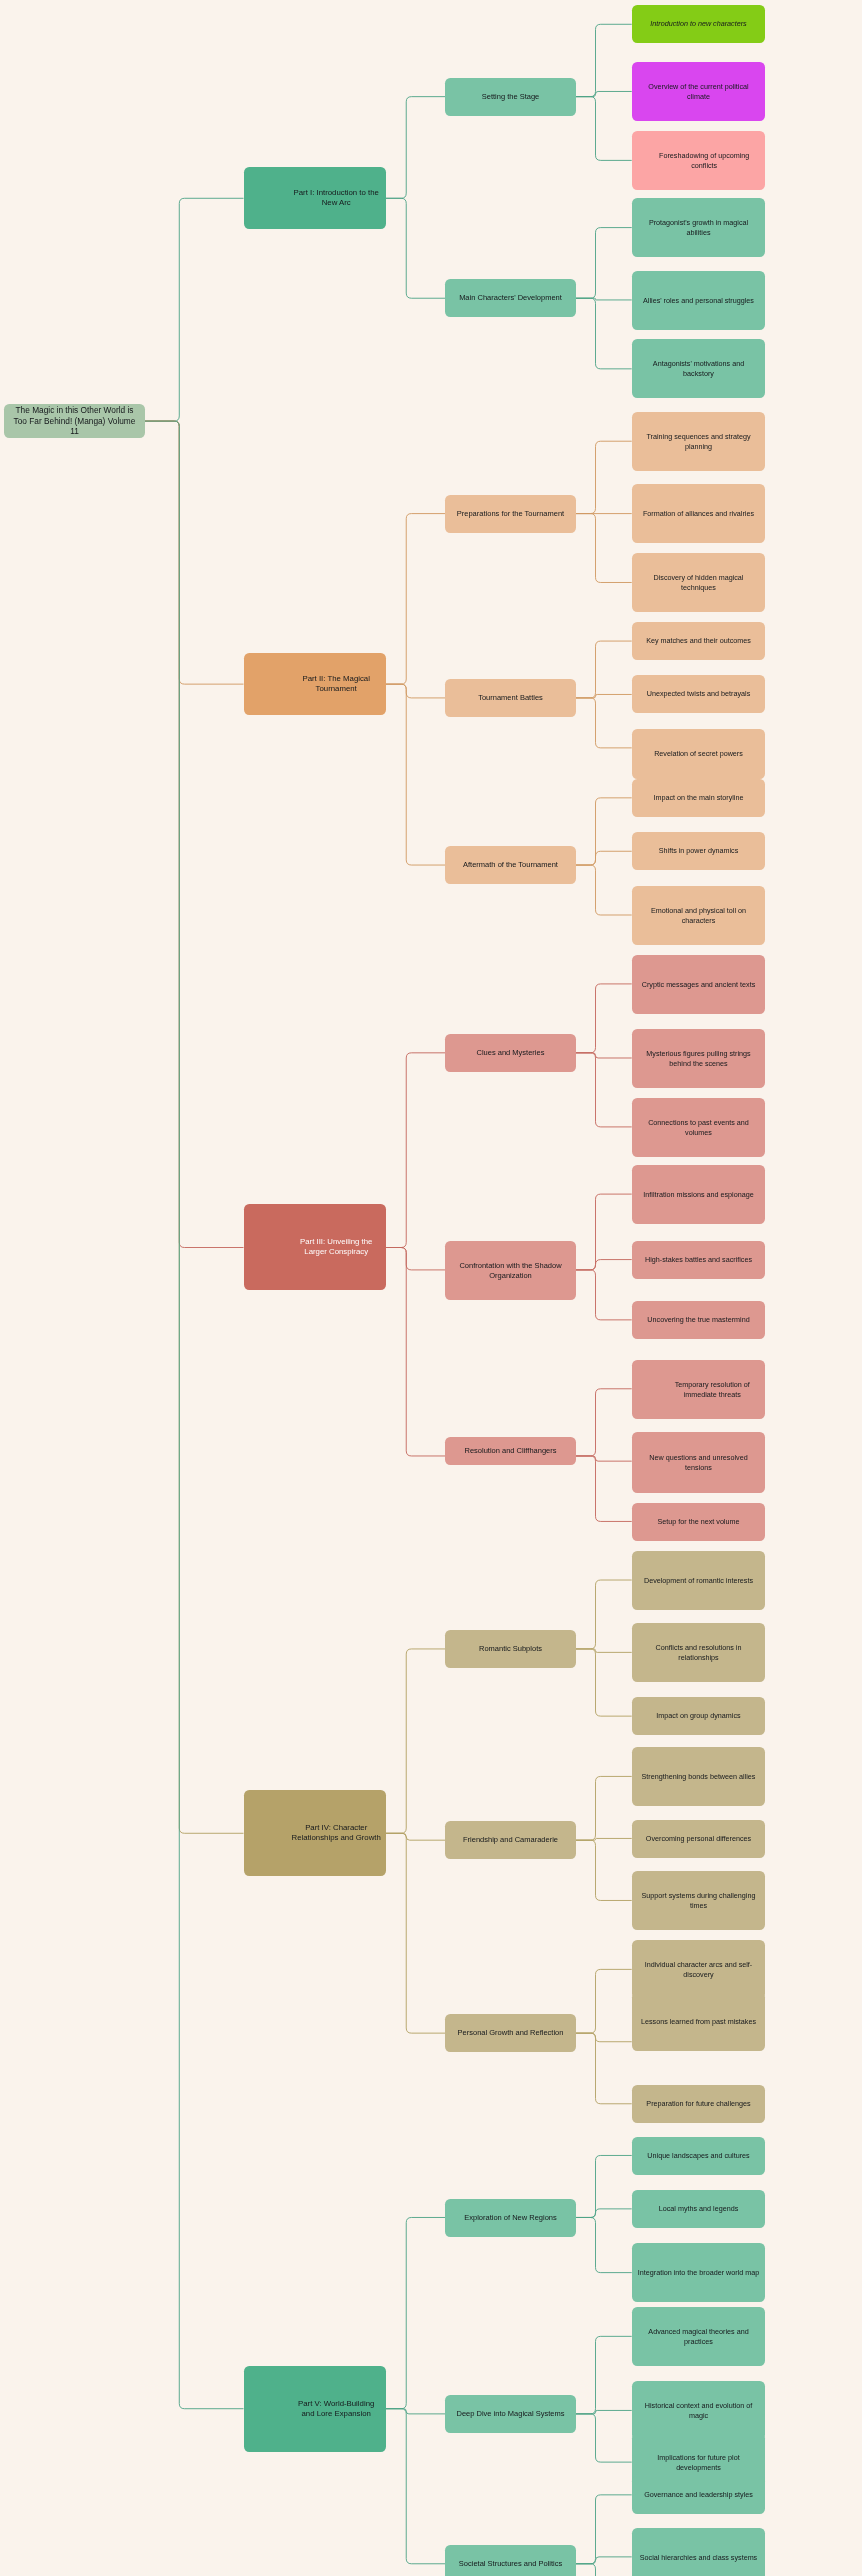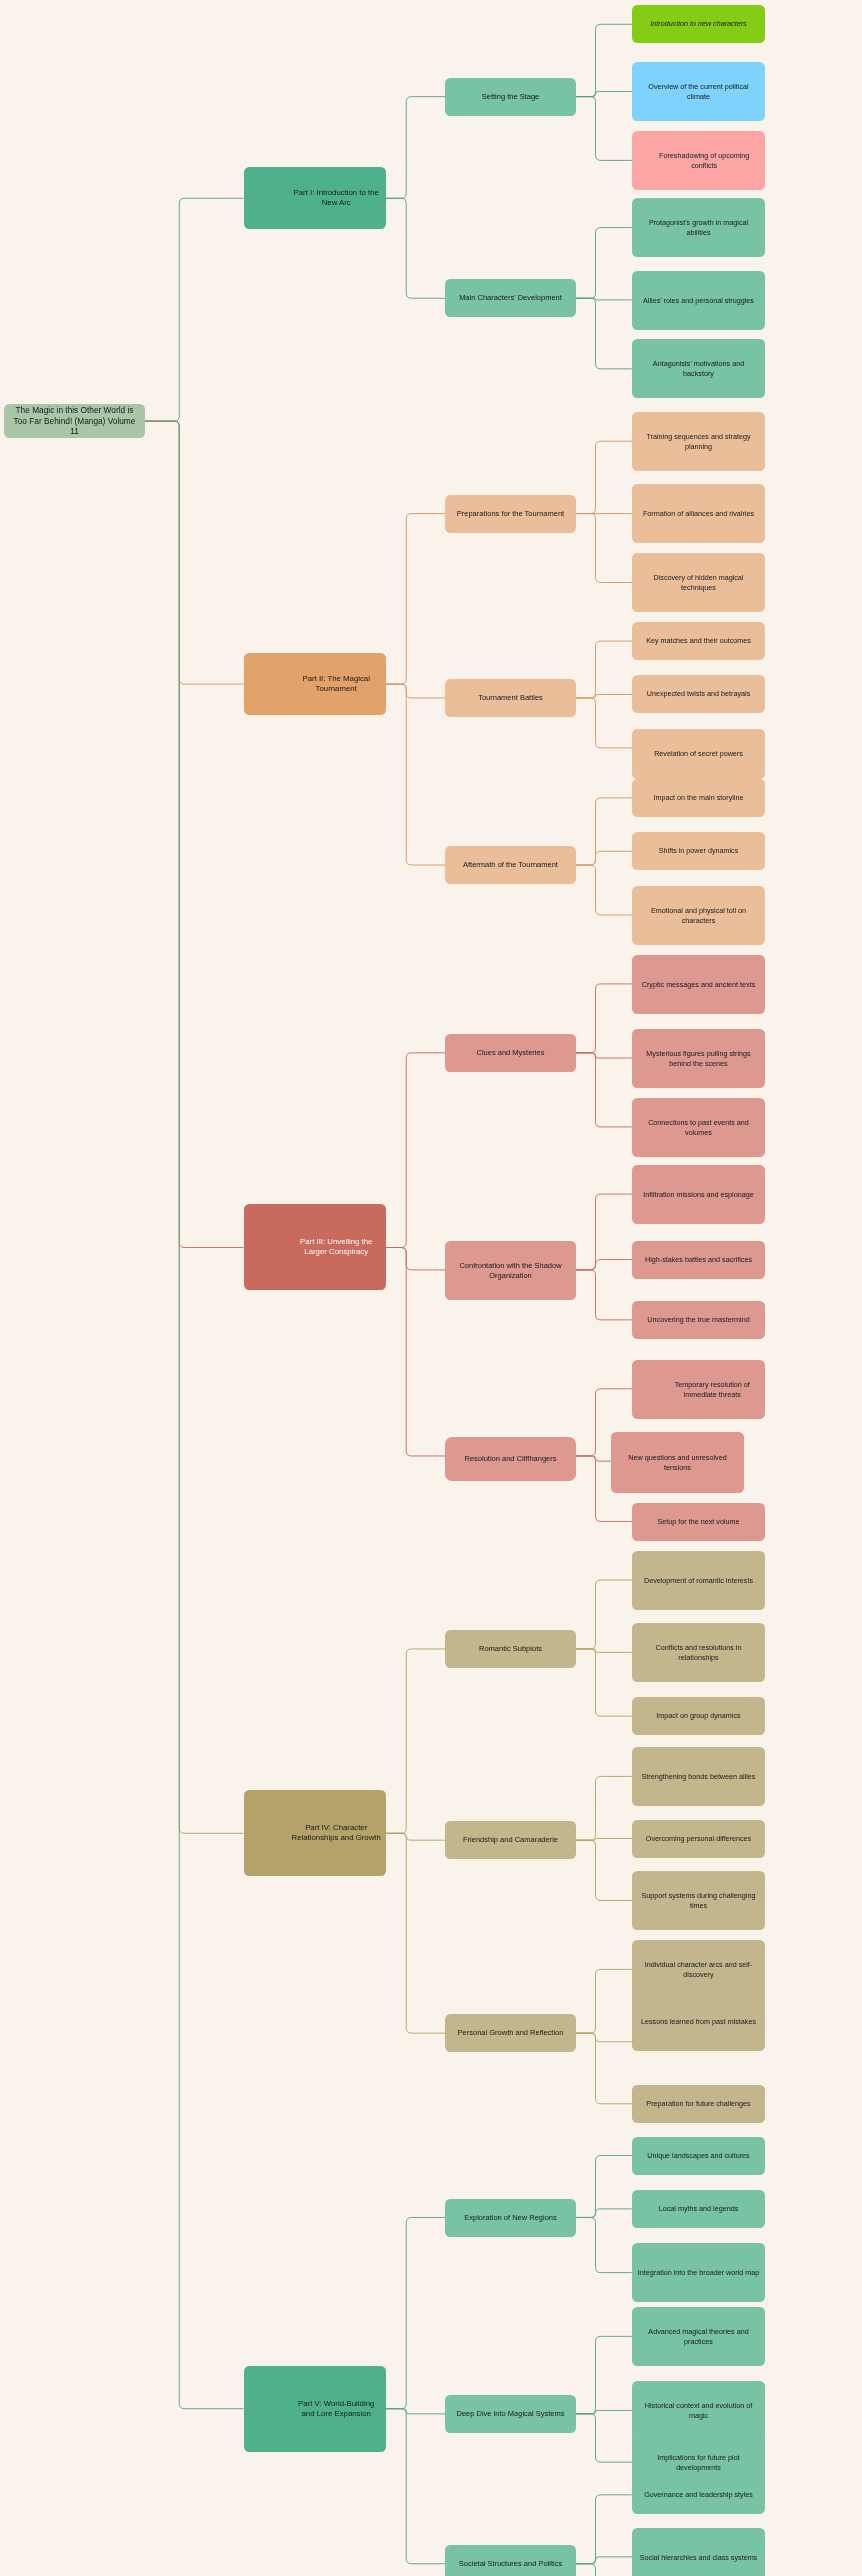--- a/index.html
+++ b/index.html
@@ -115,21 +115,21 @@
     </div>
     <div class="node lvl1" style="left: 244px; top: 167px; width: 142px; height: 62px; background: rgb(79, 177, 139);">
       <span>Part I: Introduction to the New Arc</span>
     </div>
     <div class="node lvl2" style="left: 445px; top: 78px; width: 131px; height: 38px; background: rgb(121, 195, 165);">
       <span>Setting the Stage</span>
     </div>
     <div class="node lvl3" style="left: 632px; top: 5.2px; width: 133px; height: 38px; background: #84cc16; font-style: italic;">
       <span>Introduction to new characters</span>
     </div>
-    <div class="node lvl3" style="left: 632px; top: 62px; width: 133px; height: 59px; background: #7dd3fc;">
+    <div class="node lvl3" style="left: 632px; top: 62px; width: 133px; height: 59px; background: #d946ef;">
       <span>Overview of the current political climate</span>
     </div>
     <div class="node lvl3" style="left: 632px; top: 131px; width: 133px; height: 59px; background: #fca5a5; padding-left: 16px;">
       <span>Foreshadowing of upcoming conflicts</span>
     </div>
     <div class="node lvl2" style="left: 445px; top: 279px; width: 131px; height: 38px; background: rgb(121, 195, 165);">
       <span>Main Characters' Development</span>
     </div>
     <div class="node lvl3" style="left: 632px; top: 198px; width: 133px; height: 59px; background: rgb(121, 195, 165);">
       <span>Protagonist's growth in magical abilities</span>
@@ -199,27 +199,27 @@
     </div>
     <div class="node lvl3" style="left: 632px; top: 1165px; width: 133px; height: 59px; background: rgb(221, 152, 144);">
       <span>Infiltration missions and espionage</span>
     </div>
     <div class="node lvl3" style="left: 632px; top: 1241px; width: 133px; height: 38px; background: rgb(221, 152, 144);">
       <span>High-stakes battles and sacrifices</span>
     </div>
     <div class="node lvl3" style="left: 632px; top: 1301px; width: 133px; height: 38px; background: rgb(221, 152, 144);">
       <span>Uncovering the true mastermind</span>
     </div>
-    <div class="node lvl2" style="left: 445px; top: 1437px; width: 131px; height: 44px; background: rgb(221, 152, 144); border-radius: 7px;">
+    <div class="node lvl2" style="left: 445px; top: 1437px; width: 131px; height: 28px; background: rgb(221, 152, 144);">
       <span>Resolution and Cliffhangers</span>
     </div>
     <div class="node lvl3" style="left: 632px; top: 1360px; width: 133px; height: 59px; background: rgb(221, 152, 144); padding-left: 32px;">
       <span>Temporary resolution of immediate threats</span>
     </div>
-    <div class="node lvl3" style="left: 611px; top: 1432px; width: 133px; height: 61px; background: rgb(221, 152, 144);">
+    <div class="node lvl3" style="left: 632px; top: 1432px; width: 133px; height: 61px; background: rgb(221, 152, 144);">
       <span>New questions and unresolved tensions</span>
     </div>
     <div class="node lvl3" style="left: 632px; top: 1503px; width: 133px; height: 38px; background: rgb(221, 152, 144);">
       <span>Setup for the next volume</span>
     </div>
     <div class="node lvl1" style="left: 244px; top: 1790px; width: 142px; height: 86px; background: rgb(181, 162, 105);">
       <span>Part IV: Character Relationships and Growth</span>
     </div>
     <div class="node lvl2" style="left: 445px; top: 1630px; width: 131px; height: 38px; background: rgb(196, 182, 140);">
       <span>Romantic Subplots</span>

